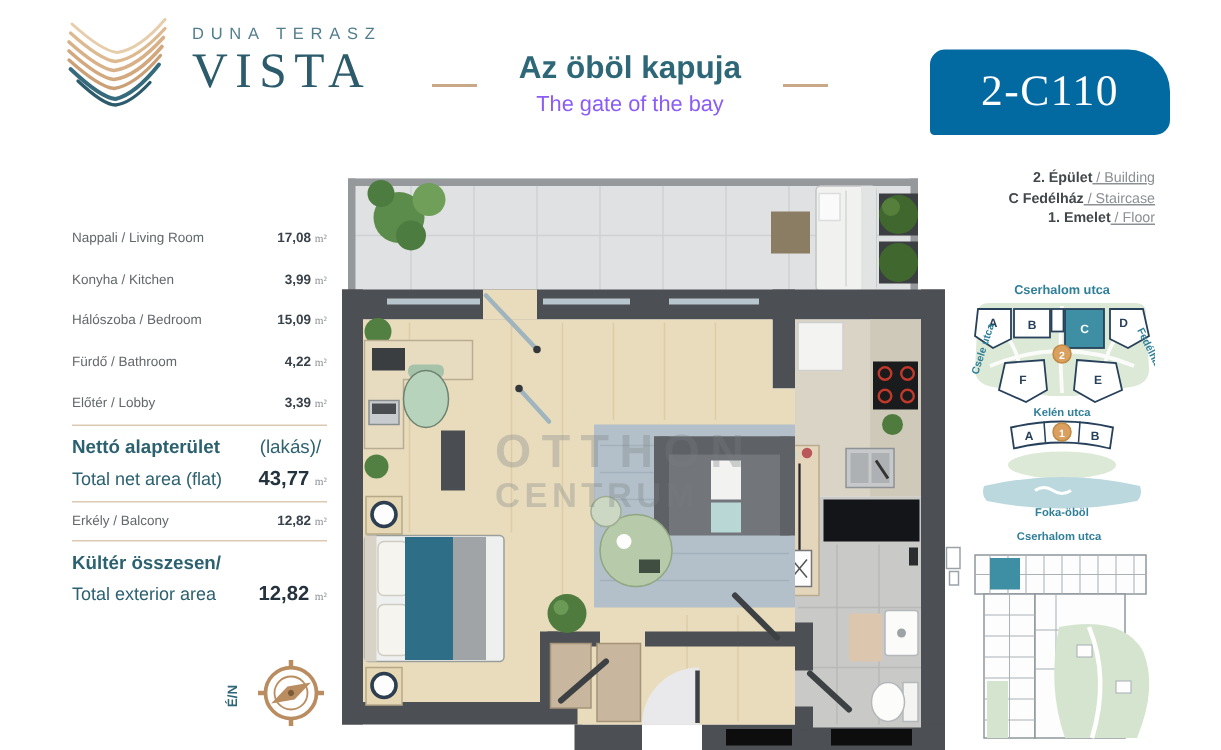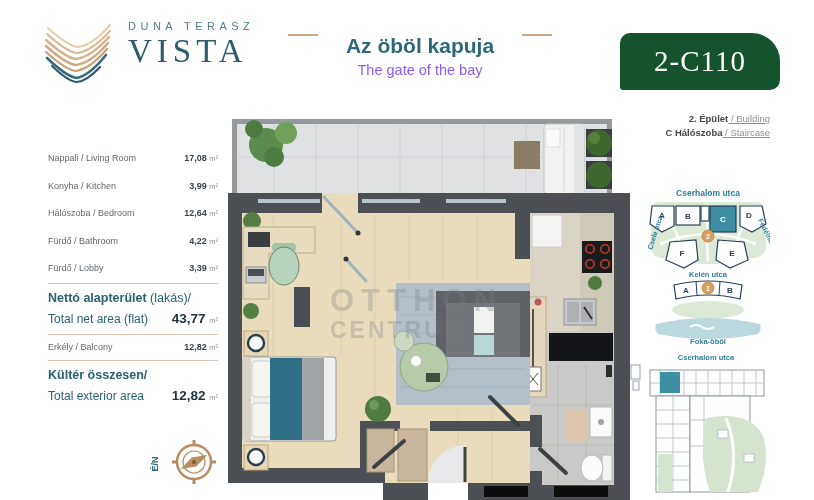--- a/index.html
+++ b/index.html
@@ -1,41 +1,41 @@
 <!DOCTYPE html>
 <html><head>
 <meta charset="utf-8">
 <style>
   html,body{margin:0;padding:0;background:#fff;}
   .page{position:relative;width:814px;height:500px;background:#fff;overflow:hidden;
         font-family:"Liberation Sans",sans-serif;color:#3c4347;}
   .abs{position:absolute;}
 
   
-  .logo{left:38px;top:20px;display:flex;gap:12px;}
+  .logo{left:38px;top:8px;display:flex;align-items:center;gap:12px;}
   .brand-top{font-size:11px;letter-spacing:4.5px;color:#527d8d;font-weight:500;}
   .brand-name{font-family:"Liberation Serif","DejaVu Serif",serif;font-size:33px;letter-spacing:5px;
               color:#2c5b6c;line-height:1;margin-top:3px;}
   .title-block{left:288px;top:34px;width:264px;text-align:center;}
-  .title-row{display:flex;align-items:flex-start;justify-content:center;gap:28px;}
+  .title-row{display:flex;align-items:flex-end;justify-content:center;gap:28px;}
   .dash{width:38px;height:2px;background:#c9a888;}
   .title-hu{font-size:21px;color:#2e6878;font-weight:600;white-space:nowrap;}
   .title-en{font-size:14.5px;color:#8b5cf6;margin-top:4px;}
-  .unit-box{left:620px;top:33px;width:160px;height:57px;background:#14532d;
+  .unit-box{left:620px;top:33px;width:160px;height:57px;background:#0369a1;
             border-radius:10px 28px 10px 3px;display:flex;align-items:center;justify-content:center;
             color:#fff;font-family:"Liberation Serif","DejaVu Serif",serif;font-size:29px;letter-spacing:1px;}
 
   
   .measurements{left:48px;top:137px;width:170px;}
   .room-row{display:flex;justify-content:space-between;font-size:9px;color:#63686c;line-height:11.5px;margin-top:16px;}
   .room-val{font-weight:bold;color:#39424a;white-space:nowrap;}
-  .u{font-size:7.5px;color:#8d9296;font-weight:normal;}
+  .u{font-size:7.5px;color:#8d9296;font-weight:normal;font-family:Liberation Serif, serif;}
   .divider{border-top:1px solid #dcc9b4;margin:8px 0 7px 0;height:0;}
   .sec-title{font-size:12.5px;color:#2c6170;font-weight:bold;line-height:15px;}
-  .sec-title .light{font-weight:normal;}
+  .sec-title .light{font-weight:normal;padding-left:23px;}
   .sec-row{display:flex;justify-content:space-between;align-items:baseline;font-size:12px;
            color:#2c6170;margin-top:5px;}
   .big-val{font-size:13.5px;font-weight:bold;color:#25333e;white-space:nowrap;}
   .small-row{display:flex;justify-content:space-between;align-items:baseline;font-size:9px;color:#63686c;}
 
   
   .info-block{left:598px;top:112px;width:172px;text-align:right;font-size:9.5px;line-height:13.5px;}
   .info-hu{font-weight:bold;color:#42474b;}
   .info-en{color:#8b9094;text-decoration:underline;}
 
@@ -90,28 +90,28 @@
     <div class="room-row">
       <span>Nappali / Living Room</span>
       <span class="room-val"><b>17,08</b> <span class="u">m²</span></span>
     </div>
     <div class="room-row">
       <span>Konyha / Kitchen</span>
       <span class="room-val"><b>3,99</b> <span class="u">m²</span></span>
     </div>
     <div class="room-row">
       <span>Hálószoba / Bedroom</span>
-      <span class="room-val"><b>12,64</b> <span class="u">m²</span></span>
+      <span class="room-val"><b>15,09</b> <span class="u">m²</span></span>
     </div>
     <div class="room-row">
       <span>Fürdő / Bathroom</span>
       <span class="room-val"><b>4,22</b> <span class="u">m²</span></span>
     </div>
     <div class="room-row">
-      <span>Fürdő / Lobby</span>
+      <span>Előtér / Lobby</span>
       <span class="room-val"><b>3,39</b> <span class="u">m²</span></span>
     </div>
 
     <div class="divider"></div>
 
     <div class="sec-title">
       <span>Nettó alapterület</span><span class="light"> (lakás)/</span>
     </div>
     <div class="sec-row">
       <span>Total net area (flat)</span>
@@ -129,21 +129,22 @@
 
     <div class="sec-title">Kültér összesen/</div>
     <div class="sec-row">
       <span>Total exterior area</span>
       <span class="big-val"><b>12,82</b> <span class="u">m²</span></span>
     </div>
   </div>
 
   <div class="abs info-block">
     <div><span class="info-hu">2. Épület</span><span class="info-en"> / Building</span></div>
-    <div><span class="info-hu">C Hálószoba</span><span class="info-en"> / Staircase</span></div>
+    <div><span class="info-hu">C Fedélház</span><span class="info-en"> / Staircase</span></div>
+    <div><span class="info-hu">1. Emelet</span><span class="info-en"> / Floor</span></div>
   </div>
 
   <div class="abs plan">
     <svg width="413" height="385" viewBox="0 0 413 385">
 
       <rect x="4" y="4" width="380" height="78" fill="#e0e1e3"></rect>
       <g stroke="#cfd1d4" stroke-width="1">
         <line x1="46" y1="6" x2="46" y2="80"></line>
           <line x1="88" y1="6" x2="88" y2="80"></line>
         <line x1="130" y1="6" x2="130" y2="80"></line>

